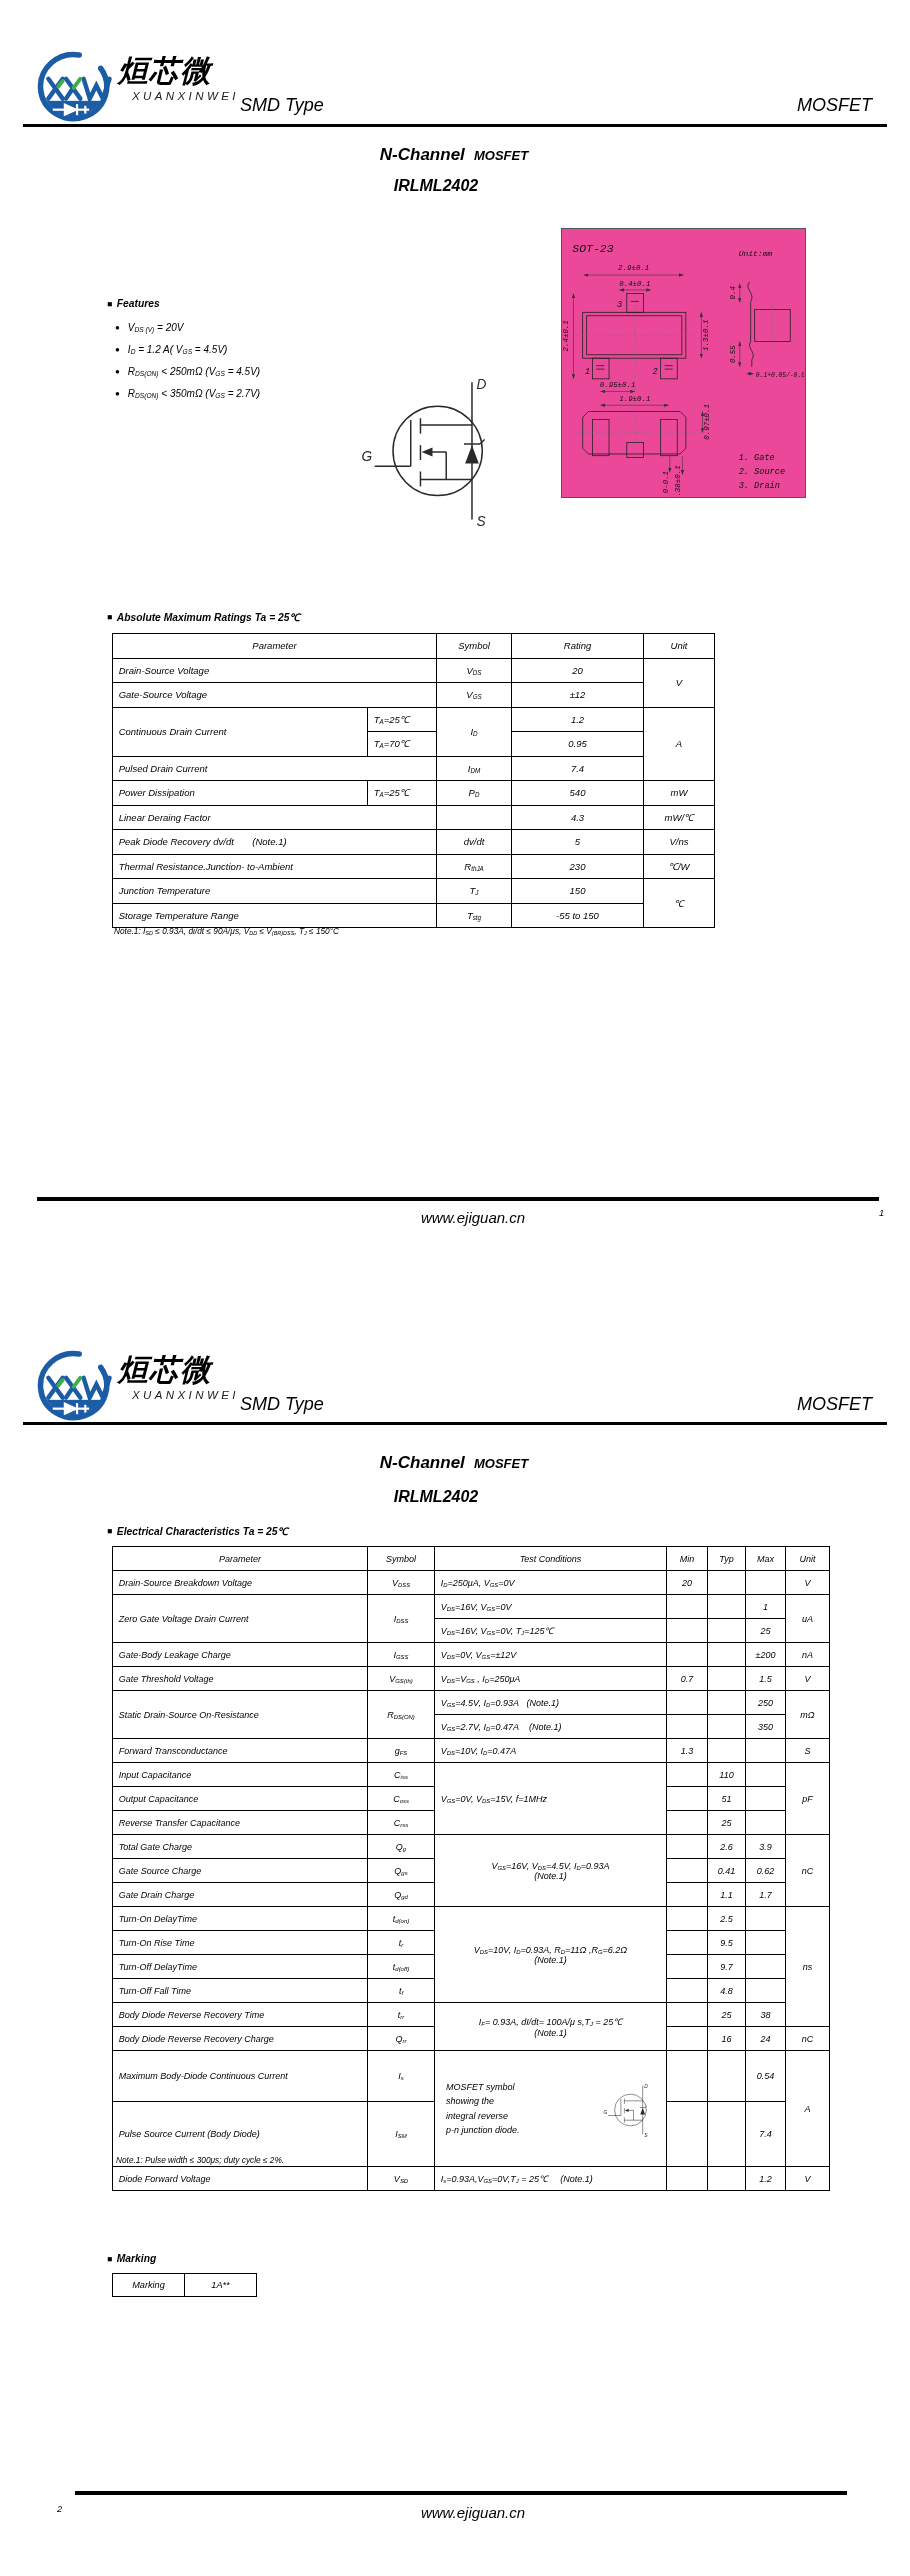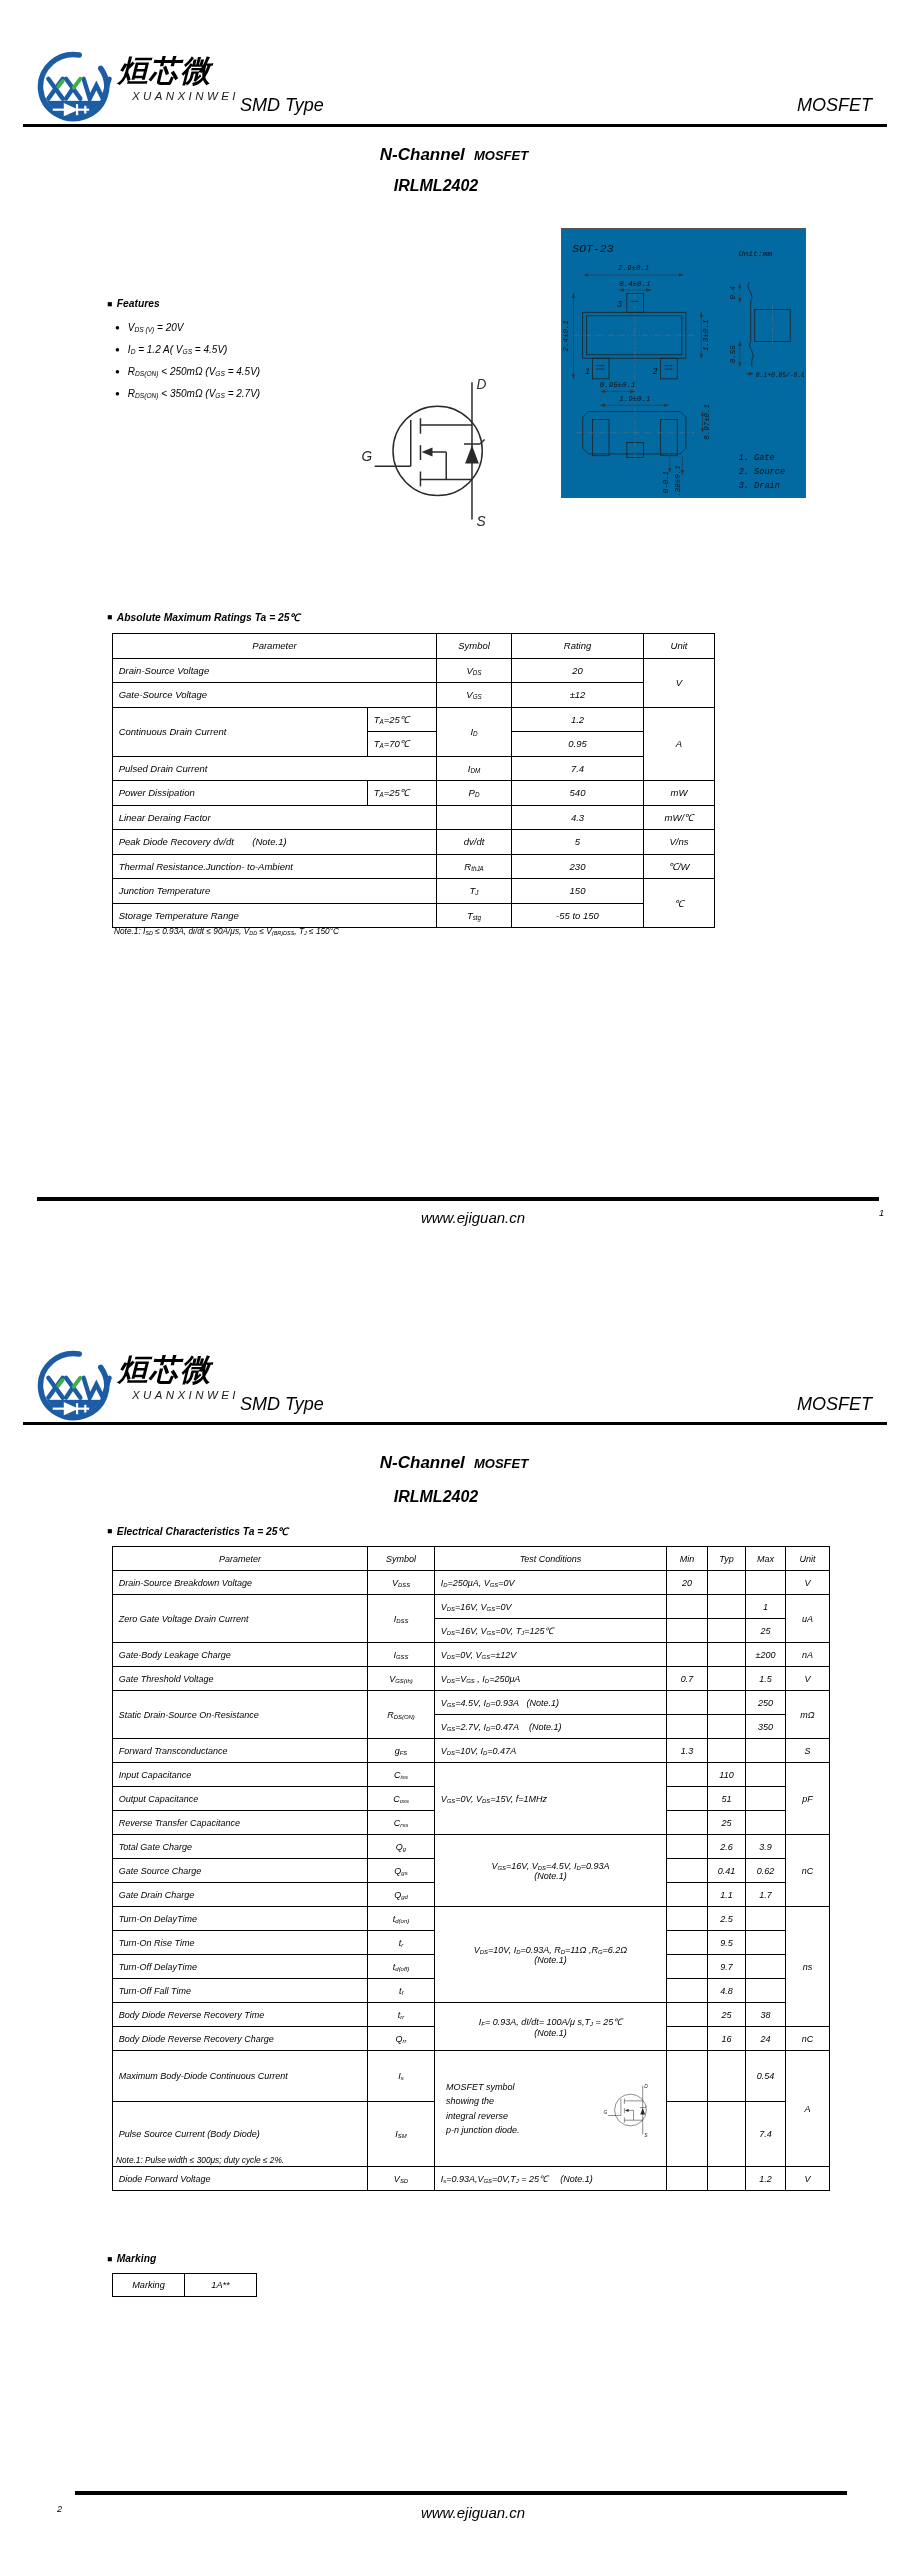--- a/index.html
+++ b/index.html
@@ -35,21 +35,21 @@
   tr.rh-is td{height:50px;}
   tr.rh-ism td{height:64px;}
   .c2line{text-align:center;}
   .condflex{display:flex;align-items:center;justify-content:space-between;padding-right:3.4px;}
   .condflex .lines div{line-height:14.3px;text-align:left;padding-left:8px;white-space:nowrap;}
   .note-txt{font-size:8.3px;color:#000;}
   
   .f-url{left:0;width:910px;text-align:center;font-size:15px;color:#000;padding-left:18px;}
   .f-pn{font-size:9.2px;color:#000;}
   
-  .pkg-box{border:0.6px solid #555;background:#0369a1;}
+  .pkg-box{border:0.6px solid #555;background:#ec4899;}
 </style>
 </head>
 <body>
 
 <svg width="0" height="0" style="position:absolute" aria-hidden="true">
   <defs>
     <marker id="arw" markerWidth="9" markerHeight="8" refX="8" refY="3" orient="auto-start-reverse">
       <path d="M0 0 L8 3 L0 6 z" fill="#333"></path>
     </marker>
     <clipPath id="lgclip">

